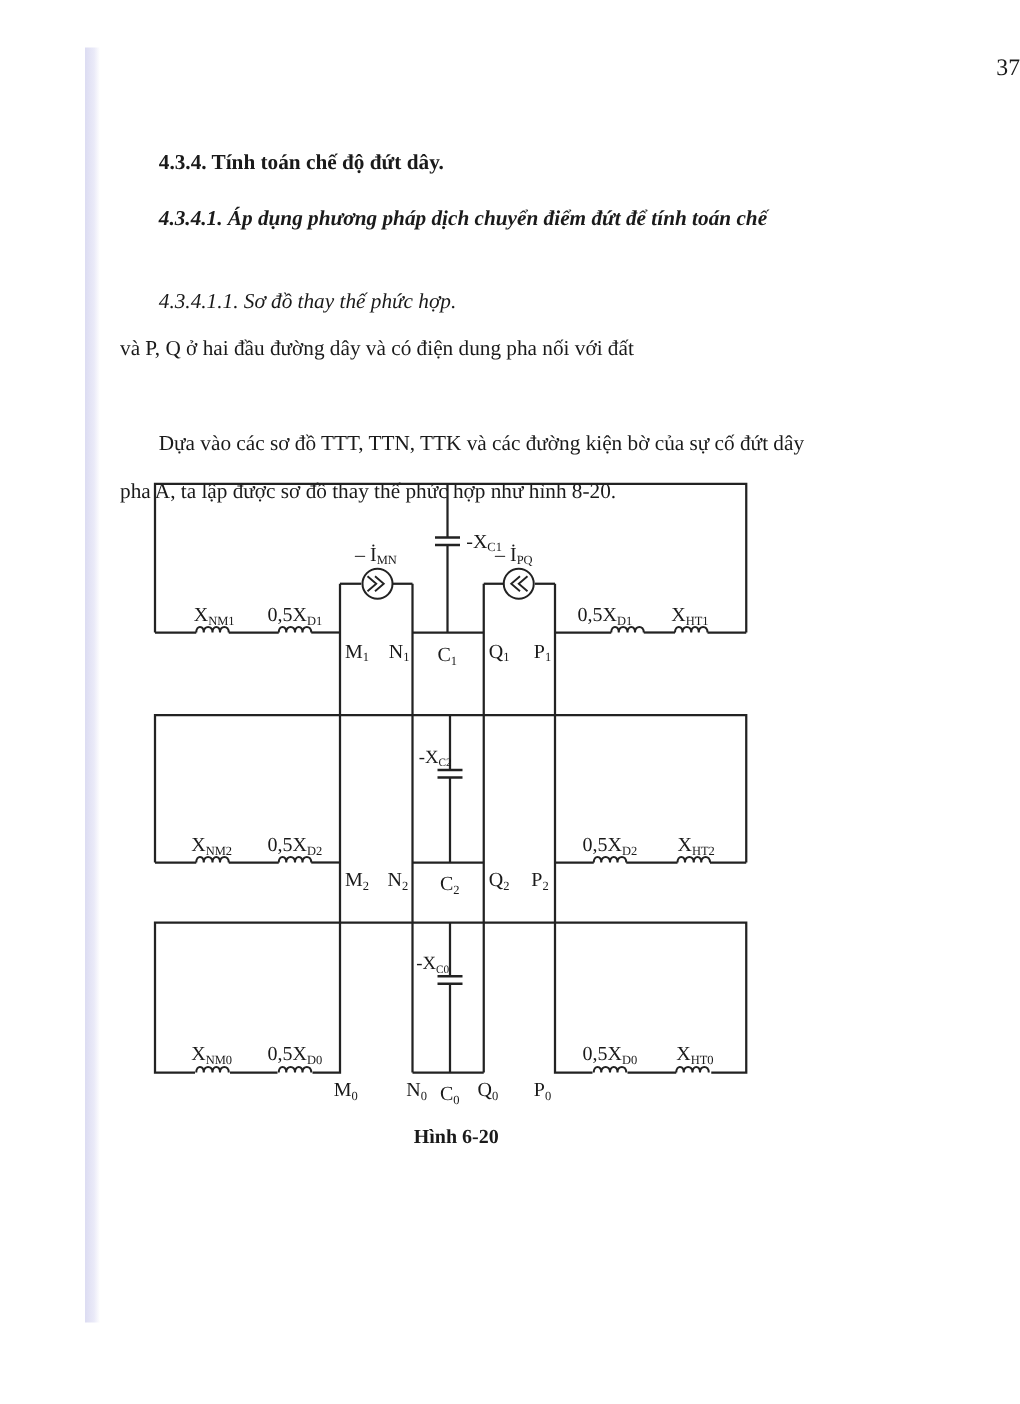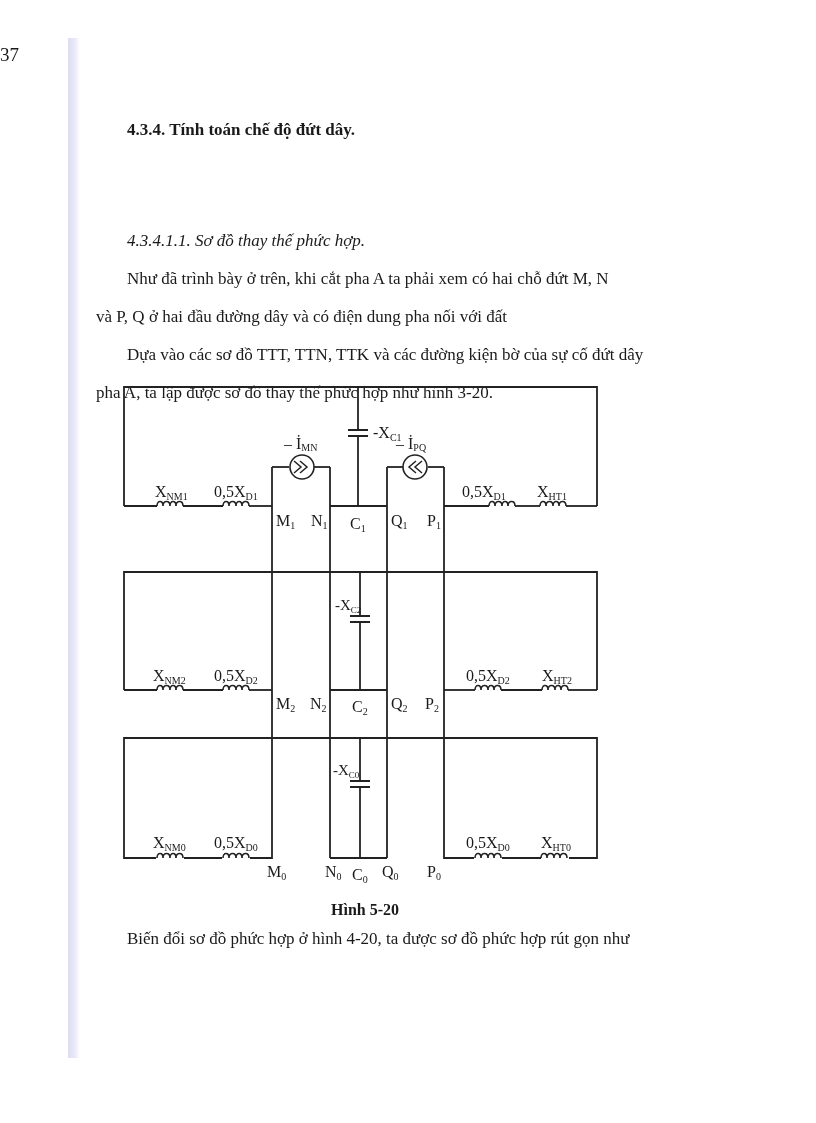--- a/index.html
+++ b/index.html
@@ -1,20 +1,20 @@
 <!DOCTYPE html>
 <html><head>
 <meta charset="utf-8">
 <style>
   html, body { margin: 0; padding: 0; background: #ffffff; }
   body { width: 816px; height: 1123px; position: relative; overflow: hidden;
          font-family: "Liberation Serif", "DejaVu Serif", serif; color: #1a1a1a; }
   .scan-strip { position: absolute; left: 68px; top: 38px; width: 12px; height: 1020px;
          background: linear-gradient(90deg, #dcdcf2 0%, #eaeaf8 60%, #ffffff 100%); }
-  .page-number { position: absolute; left: 0; width: 816px; top: 44px; text-align: left;
+  .page-number { position: absolute; left: 0; width: 816px; top: 44px; text-align: right;
          font-size: 19px; }
   .h1 { position: absolute; left: 127px; top: 120px; font-size: 17px; font-weight: bold; text-align: center; }
   .h2 { position: absolute; left: 96px; top: 157px; width: 630px; font-size: 17px;
          font-weight: bold; font-style: italic; line-height: 36px; }
   .h2 .first { padding-left: 31px; }
   .h3 { position: absolute; left: 127px; top: 231px; font-size: 17px; font-weight: normal; font-style: italic; }
   .para { position: absolute; left: 96px; width: 630px; font-size: 17px; line-height: 38px;
           text-align: justify; }
   .para .first { padding-left: 31px; }
   .p1 { top: 260px; }
@@ -29,32 +29,32 @@
 </head>
 <body>
 
 <div class="scan-strip"></div>
 
 <div class="page-number">37</div>
 
 <div class="h1">4.3.4. Tính toán chế độ đứt dây.</div>
 
 <div class="h2">
+  <div class="first">4.3.4.1. Áp dụng phương pháp dịch chuyển điểm đứt để tính toán chế</div>
 </div>
 
 <div class="h3">4.3.4.1.1. Sơ đồ thay thế phức hợp.</div>
 
 <div class="para p1">
-  <div class="first">Như đã trình bày ở trên, khi cắt pha A ta phải xem có hai chỗ đứt M, N</div>
   <div>và P, Q ở hai đầu đường dây và có điện dung pha nối với đất</div>
 </div>
 
 <div class="para p2">
   <div class="first">Dựa vào các sơ đồ TTT, TTN, TTK và các đường kiện bờ của sự cố đứt dây</div>
-  <div>pha A, ta lập được sơ đồ thay thế phức hợp như hình 3-20.</div>
+  <div>pha A, ta lập được sơ đồ thay thế phức hợp như hình 8-20.</div>
 </div>
 
 <svg class="diagram" width="816" height="1123" viewBox="0 0 816 1123">
   <defs>
     <symbol id="ind" viewBox="0 0 26 8" overflow="visible">
       <path d="M0,6 C0,0 6,0 6,6 C6,0 13,0 13,6 C13,0 19,0 19,6 C19,0 26,0 26,6" fill="none" stroke="#222" stroke-width="1.6"></path>
     </symbol>
   </defs>
   <g stroke="#222" stroke-width="1.8" fill="none">
 
@@ -167,17 +167,16 @@
   <text x="466" y="848" font-size="16"><tspan>0,5X</tspan><tspan font-size="10" dy="3">D0</tspan></text>
   <text x="541" y="848" font-size="16"><tspan>X</tspan><tspan font-size="10" dy="3">HT0</tspan></text>
   <text x="333" y="775" font-size="15"><tspan>-X</tspan><tspan font-size="9" dy="3">C0</tspan></text>
   <text x="267" y="877" font-size="16"><tspan>M</tspan><tspan font-size="10" dy="3">0</tspan></text>
   <text x="325" y="877" font-size="16"><tspan>N</tspan><tspan font-size="10" dy="3">0</tspan></text>
   <text x="352" y="880" font-size="16"><tspan>C</tspan><tspan font-size="10" dy="3">0</tspan></text>
   <text x="382" y="877" font-size="16"><tspan>Q</tspan><tspan font-size="10" dy="3">0</tspan></text>
   <text x="427" y="877" font-size="16"><tspan>P</tspan><tspan font-size="10" dy="3">0</tspan></text>
 </svg>
 
-<div class="caption"><span>Hình 5-20</span></div>
+<div class="caption"><span>Hình 6-20</span></div>
 
 <div class="para p3">
-  <div class="first">Biến đổi sơ đồ phức hợp ở hình 4-20, ta được sơ đồ phức hợp rút gọn như</div>
 </div>
 
 </body></html>

